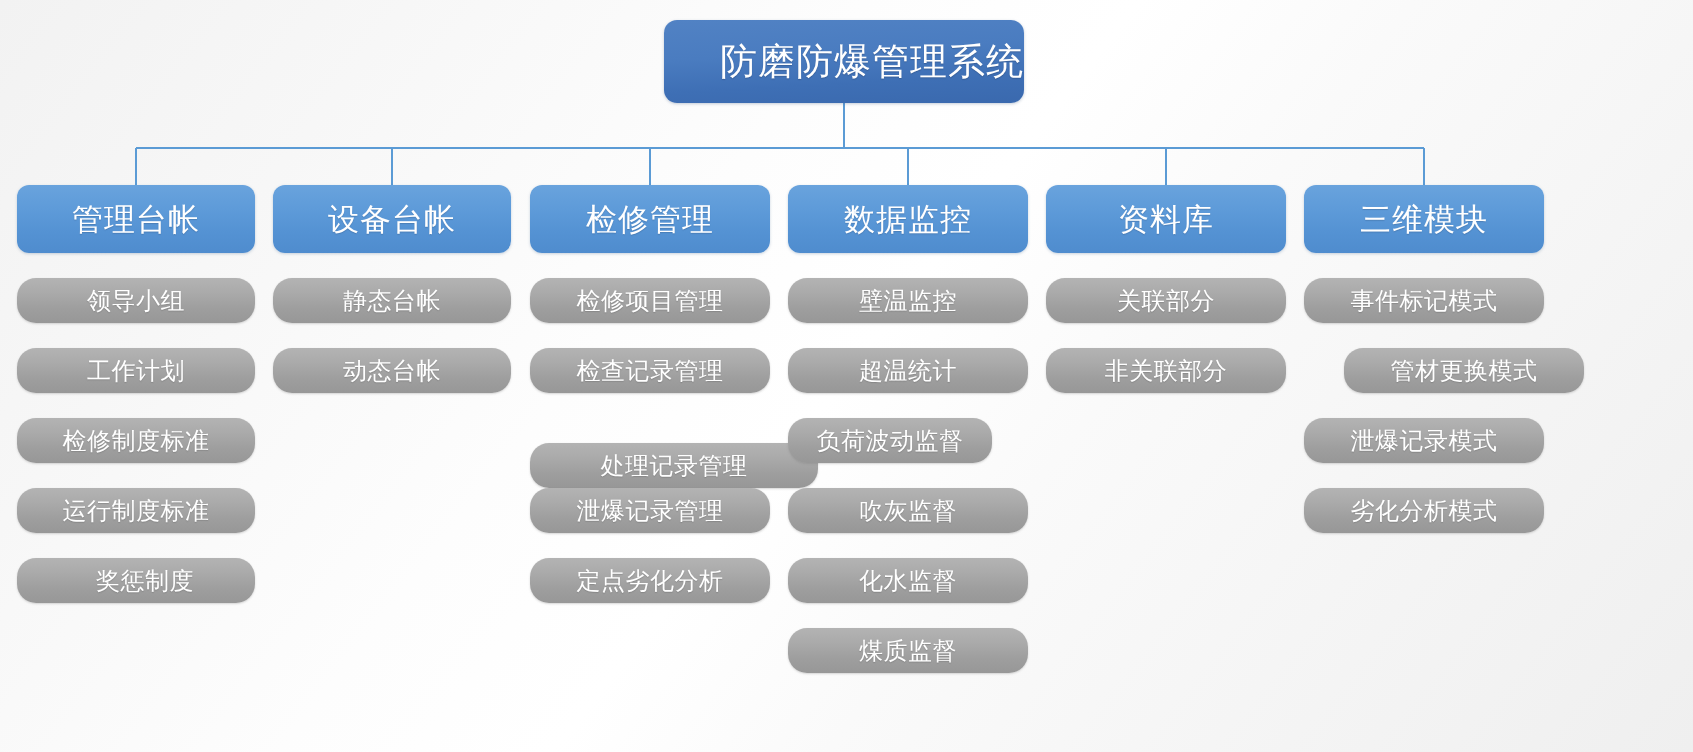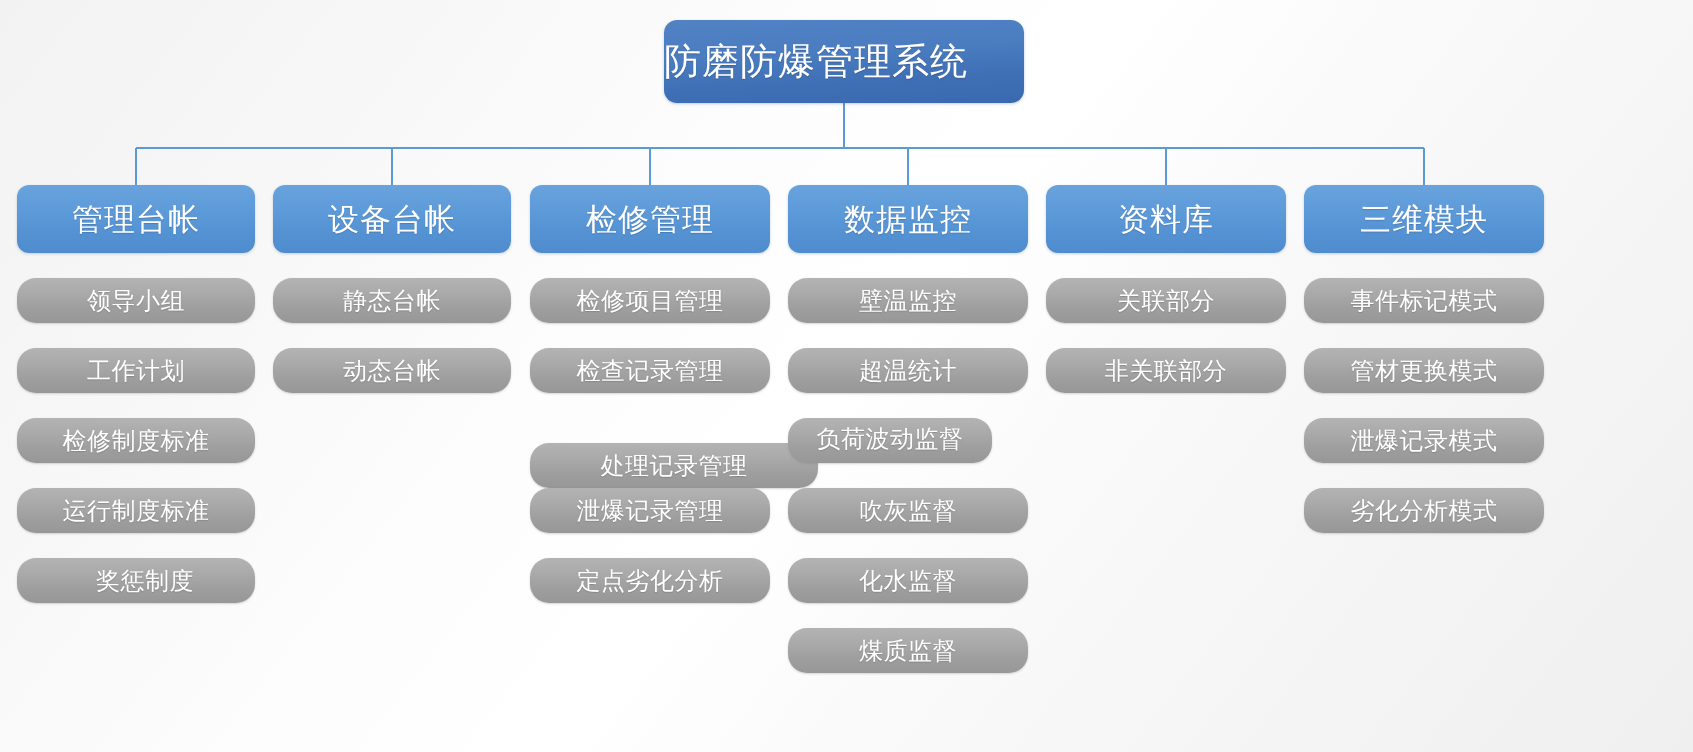--- a/index.html
+++ b/index.html
@@ -45,21 +45,21 @@
     position: absolute;
     left: 664px;
     top: 20px;
     width: 360px;
     height: 83px;
     border-radius: 13px;
     background: linear-gradient(177deg, #5182c4 0%, #4a7cc0 40%, #3e6fb5 72%, #3a69ae 100%);
     box-shadow: 0 1px 3px rgba(60,90,130,0.30);
     display: flex;
     align-items: center;
-    justify-content: flex-start;
+    justify-content: flex-end;
   }
   .root-label {
     color: #ffffff;
     font-size: 37px;
     letter-spacing: 1px;
     line-height: 1;
     text-shadow: 0 1px 1px rgba(40,60,95,0.35);
     white-space: nowrap;
   }
 
@@ -176,21 +176,21 @@
       </div>
       <div class="branch-node" style="left: 788px; top: 185px; width: 240px;">
         <span class="branch-label">数据监控</span>
       </div>
       <div class="leaf-node" style="left: 788px; top: 278px; width: 240px;">
         <span class="leaf-label">壁温监控</span>
       </div>
       <div class="leaf-node" style="left: 788px; top: 348px; width: 240px;">
         <span class="leaf-label">超温统计</span>
       </div>
-      <div class="leaf-node" style="left: 788px; top: 418px; width: 204px; font-family: Liberation Mono, monospace;">
+      <div class="leaf-node" style="left: 788px; top: 418px; width: 204px;">
         <span class="leaf-label">负荷波动监督</span>
       </div>
       <div class="leaf-node" style="left: 788px; top: 488px; width: 240px;">
         <span class="leaf-label">吹灰监督</span>
       </div>
       <div class="leaf-node" style="left: 788px; top: 558px; width: 240px;">
         <span class="leaf-label">化水监督</span>
       </div>
       <div class="leaf-node" style="left: 788px; top: 628px; width: 240px;">
         <span class="leaf-label">煤质监督</span>
@@ -203,21 +203,21 @@
       </div>
       <div class="leaf-node" style="left: 1046px; top: 348px; width: 240px;">
         <span class="leaf-label">非关联部分</span>
       </div>
       <div class="branch-node" style="left: 1304px; top: 185px; width: 240px;">
         <span class="branch-label">三维模块</span>
       </div>
       <div class="leaf-node" style="left: 1304px; top: 278px; width: 240px;">
         <span class="leaf-label">事件标记模式</span>
       </div>
-      <div class="leaf-node" style="left: 1304px; top: 348px; width: 240px;">
+      <div class="leaf-node" style="left: 1344px; top: 348px; width: 240px;">
         <span class="leaf-label">管材更换模式</span>
       </div>
       <div class="leaf-node" style="left: 1304px; top: 418px; width: 240px;">
         <span class="leaf-label">泄爆记录模式</span>
       </div>
       <div class="leaf-node" style="left: 1304px; top: 488px; width: 240px;">
         <span class="leaf-label">劣化分析模式</span>
       </div>
     </div>
 

